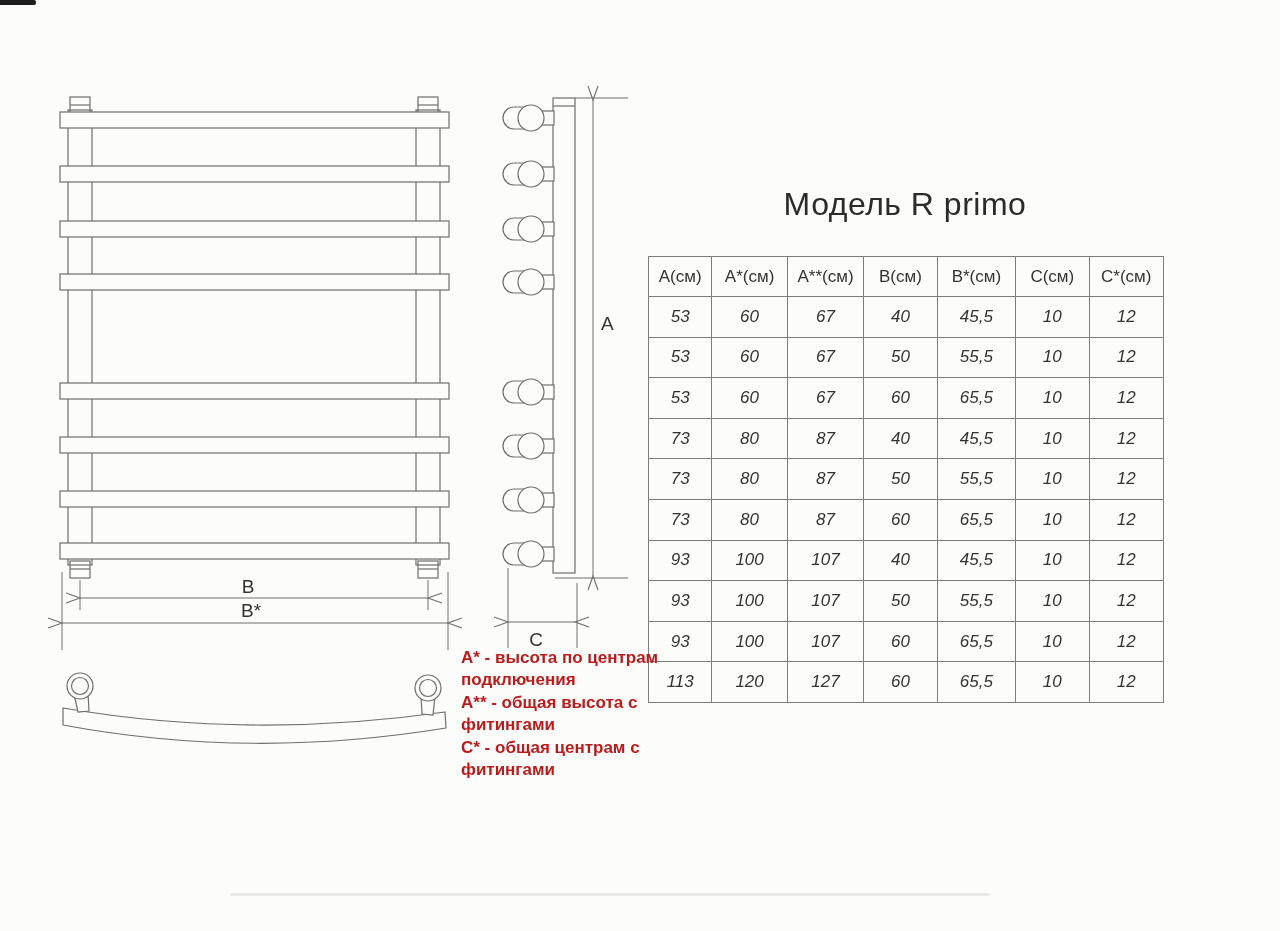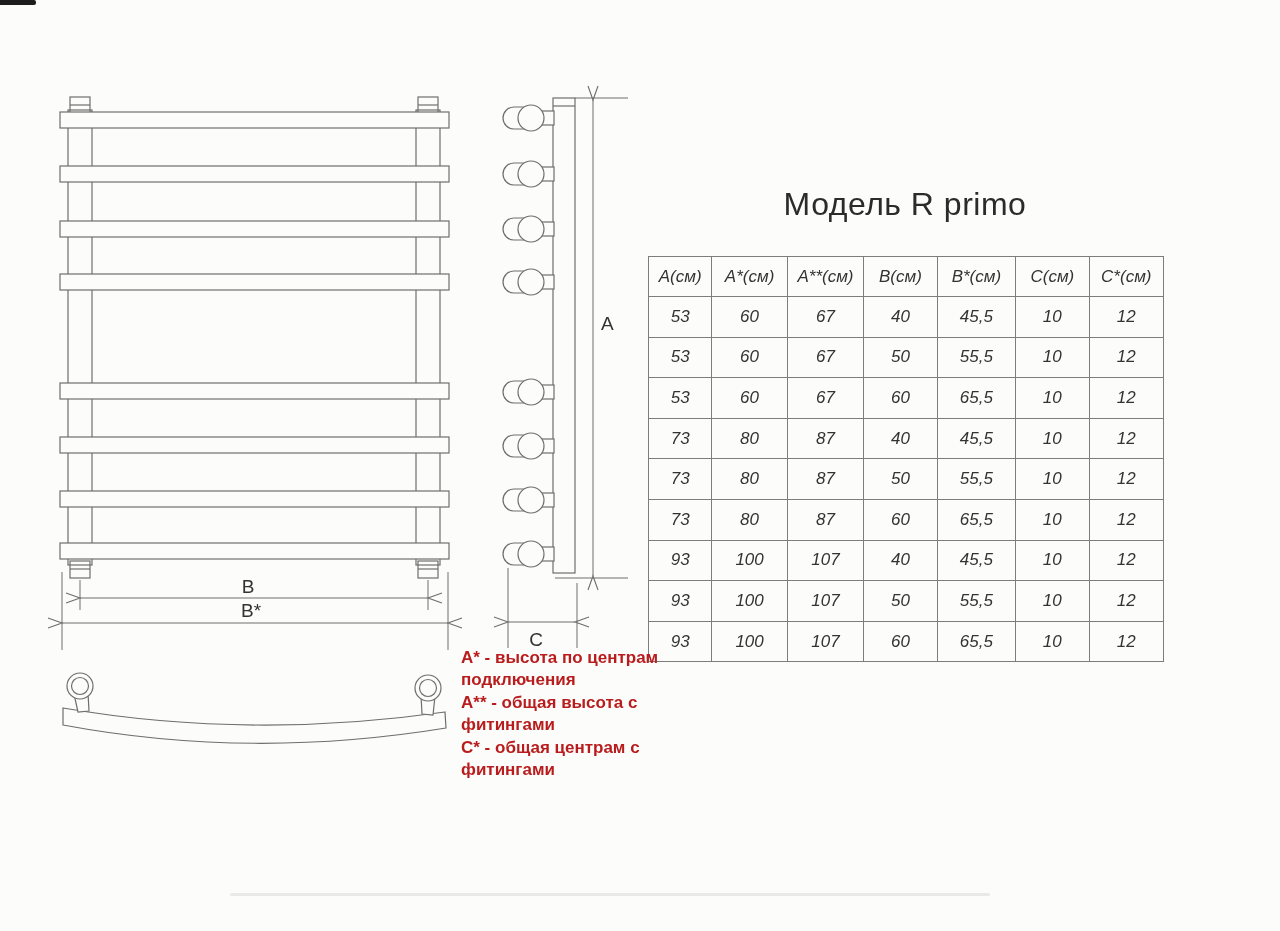--- a/index.html
+++ b/index.html
@@ -24,21 +24,21 @@
   }
   .spec-table{
     position:absolute;left:648px;top:256px;width:516px;
     border-collapse:collapse;table-layout:fixed;
     font-size:17px;color:#333;
   }
   .spec-table th,.spec-table td{
     border:1px solid #7d7d7d;text-align:center;vertical-align:middle;
     padding:0;font-weight:normal;
   }
-  .spec-table thead tr{height:40px;font-style:italic;}
+  .spec-table thead tr{height:40px;}
   .spec-table tbody tr{height:40.6px;font-style:italic;}
   .legend{
     position:absolute;left:461px;top:647px;width:210px;
     font-size:17px;line-height:22.4px;font-weight:600;color:#b91c1c;
   }
   .dim-label{font-family:"Liberation Sans", sans-serif;}
 </style>
 </head>
 <body>
 
@@ -278,20 +278,29 @@
       </tr>
       <tr>
         <td>93</td>
         <td>100</td>
         <td>107</td>
         <td>60</td>
         <td>65,5</td>
         <td>10</td>
         <td>12</td>
       </tr>
+      <tr>
+        <td>113</td>
+        <td>120</td>
+        <td>127</td>
+        <td>60</td>
+        <td>65,5</td>
+        <td>10</td>
+        <td>12</td>
+      </tr>
     </tbody>
 </table>
 
 <div class="legend" id="legend-block">
     <div>А* - высота по центрам</div>
     <div>подключения</div>
     <div>А** - общая высота с</div>
     <div>фитингами</div>
     <div>С* - общая центрам с</div>
     <div>фитингами</div>

